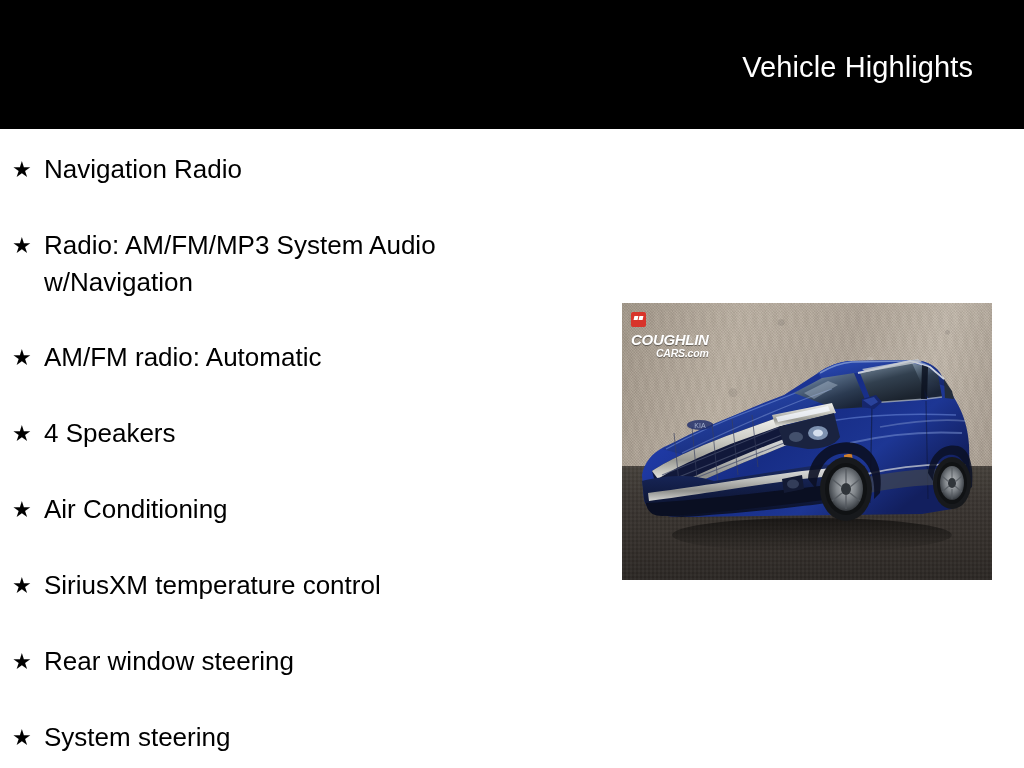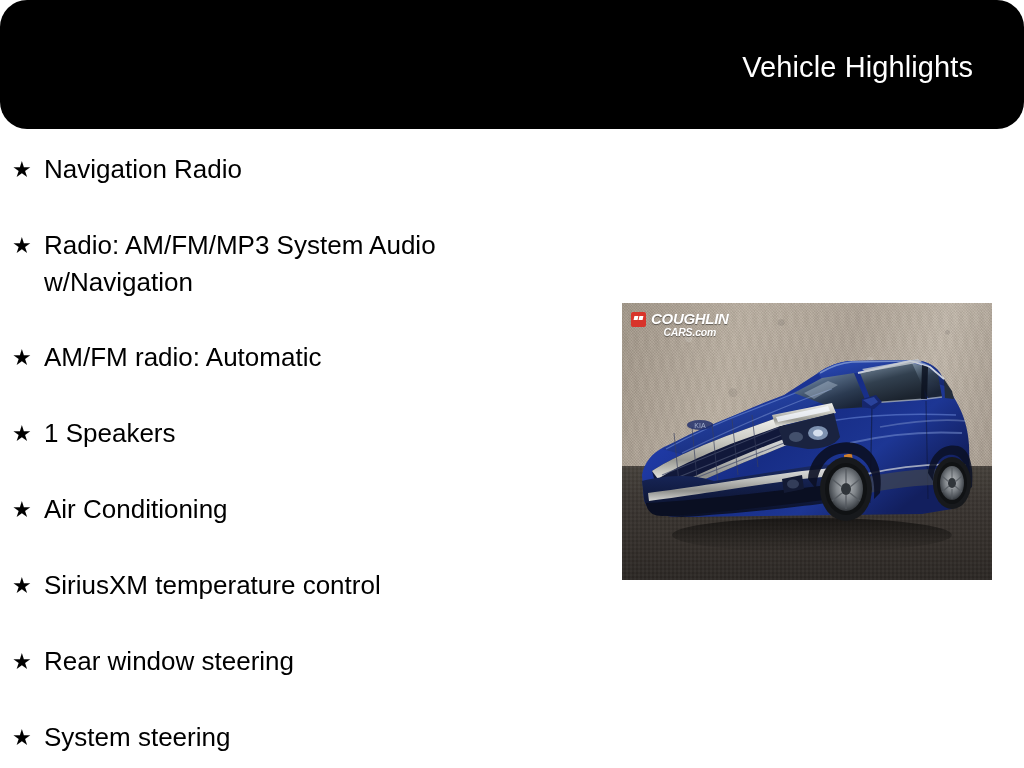--- a/index.html
+++ b/index.html
@@ -18,21 +18,20 @@
   }
 
   
   .header-bar {
     position: absolute;
     left: 0;
     top: 0;
     width: 1024px;
     height: 129px;
     background: #000000;
-    border-radius: 27px;
   }
   .header-title {
     position: absolute;
     right: 51px;
     top: 50px;
     font-size: 29px;
     line-height: 34px;
     color: #ffffff;
     white-space: nowrap;
     letter-spacing: 0.1px;
@@ -124,20 +123,21 @@
 
   
   .photo-watermark {
     position: absolute;
     left: 9px;
     top: 8px;
     display: flex;
     align-items: flex-start;
     gap: 5px;
     z-index: 9;
+    flex-direction: column;
   }
   .wm-logo {
     width: 15px;
     height: 15px;
     border-radius: 2px;
     background: #d8342b;
     position: relative;
     flex: 0 0 auto;
     margin-top: 1px;
   }
@@ -169,21 +169,21 @@
     letter-spacing: -0.3px;
     text-shadow: 0 1px 1px rgba(0,0,0,0.45);
   }
   .wm-sub {
     display: block;
     font-size: 10.5px;
     font-weight: bold;
     font-style: italic;
     color: #ffffff;
     letter-spacing: -0.2px;
-    text-align: center;
+    text-align: right;
     margin-top: 1px;
     text-shadow: 0 1px 1px rgba(0,0,0,0.45);
   }
 
   .car-svg {
     position: absolute;
     left: 0; top: 0;
     width: 100%;
     height: 100%;
     z-index: 5;
@@ -205,21 +205,21 @@
     <span class="bullet-star">★</span>
     <span class="highlight-text">Radio: AM/FM/MP3 System Audio
 w/Navigation</span>
   </li>
   <li class="highlight-item" style="margin-top:38px;">
     <span class="bullet-star">★</span>
     <span class="highlight-text">AM/FM radio: Automatic</span>
   </li>
   <li class="highlight-item" style="margin-top:38px;">
     <span class="bullet-star">★</span>
-    <span class="highlight-text">1 Speakers</span>
+    <span class="highlight-text">4 Speakers</span>
   </li>
   <li class="highlight-item" style="margin-top:38px;">
     <span class="bullet-star">★</span>
     <span class="highlight-text">Air Conditioning</span>
   </li>
   <li class="highlight-item" style="margin-top:38px;">
     <span class="bullet-star">★</span>
     <span class="highlight-text">SiriusXM temperature control</span>
   </li>
   <li class="highlight-item" style="margin-top:38px;">

